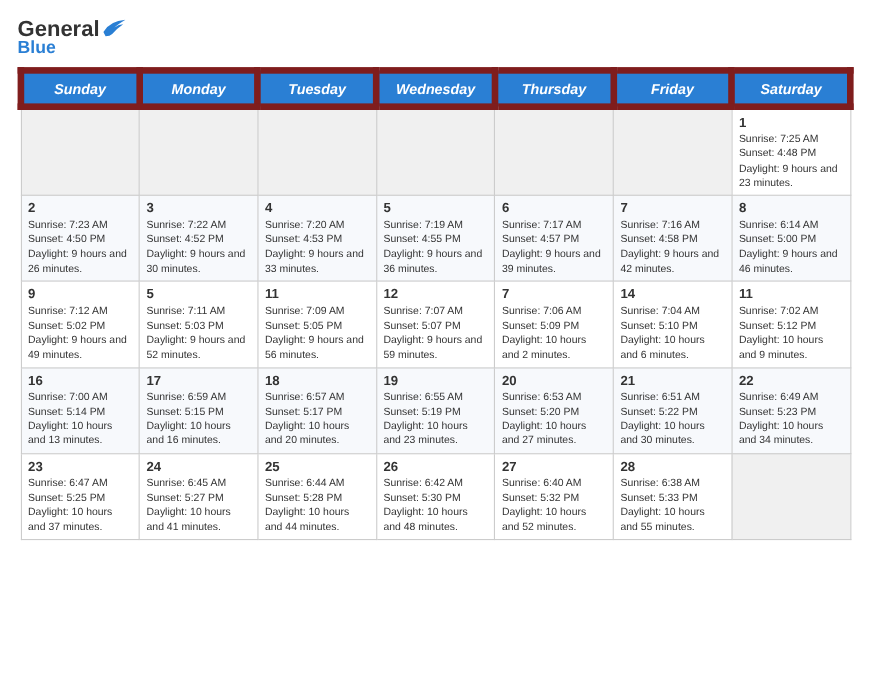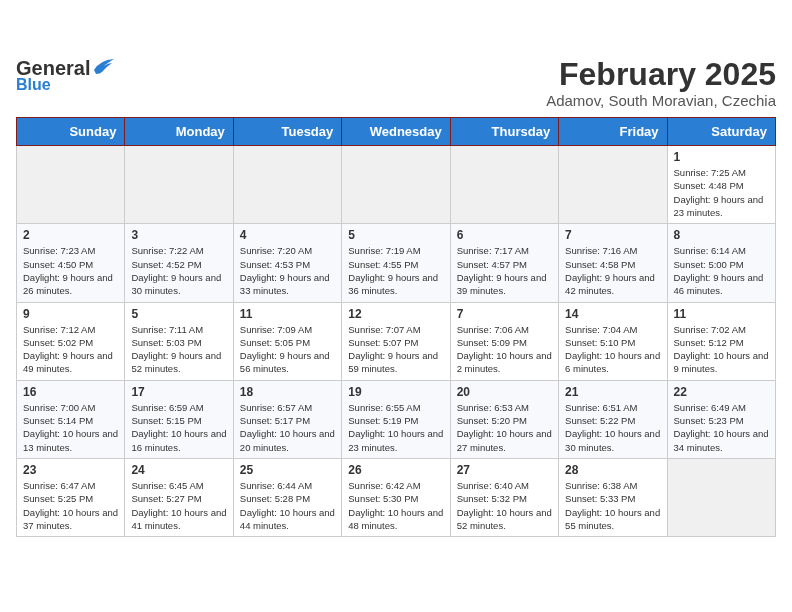--- a/index.html
+++ b/index.html
@@ -8,21 +8,20 @@
       background: #fff;
       width: 792px;
       min-height: 612px;
       padding: 16px;
     }
     .header {
       display: flex;
       justify-content: space-between;
       align-items: flex-start;
       margin-bottom: 8px;
-      margin-top: 41px;
     }
     .logo {
       display: flex;
       flex-direction: column;
       align-items: flex-start;
     }
     .title-block {
       text-align: right;
     }
     .month-title {
@@ -38,23 +37,24 @@
     .calendar {
       width: 100%;
       border-collapse: collapse;
       border: 1px solid #ccc;
     }
     .calendar th {
       background-color: #2a7fd4;
       color: #fff;
       font-size: 13px;
       font-weight: bold;
-      text-align: right;
+      text-align: center;
       padding: 6px 8px;
-      border: 1px solid #7f1d1d;
+      border: 6px solid #7f1d1d;
+      font-style: italic;
     }
     .calendar td {
       vertical-align: top;
       border: 1px solid #ccc;
       padding: 4px 6px;
       width: calc(100% / 7);
       min-height: 80px;
       font-size: 10px;
       color: #333;
       background: #fff;
@@ -83,24 +83,20 @@
 <div class="header">
   <div class="logo">
     <div style="display:flex;align-items:center;">
       <span style="font-size:20px;font-weight:bold;color:#333;">General</span>
       <svg width="22" height="18" viewBox="0 0 22 18" style="margin-left:2px;margin-top:-4px;">
         <path d="M2 12 Q8 2 22 1 Q14 6 12 8 Q16 5 20 5 Q14 9 10 14 Q8 16 4 16 Z" fill="#2a7fd4"></path>
       </svg>
     </div>
     <span style="font-size:16px;font-weight:bold;color:#2a7fd4;margin-top:-4px;">Blue</span>
   </div>
-  <div class="title-block">
-    <div class="month-title">February 2025</div>
-    <div class="location-title">Adamov, South Moravian, Czechia</div>
-  </div>
 </div>
 
 <table class="calendar">
   <thead>
     <tr>
     <th>Sunday</th>
         <th>Monday</th>
         <th>Tuesday</th>
         <th>Wednesday</th>
         <th>Thursday</th>

